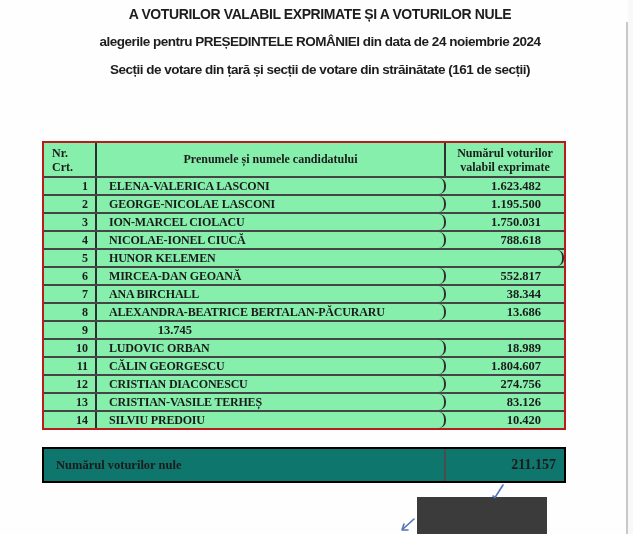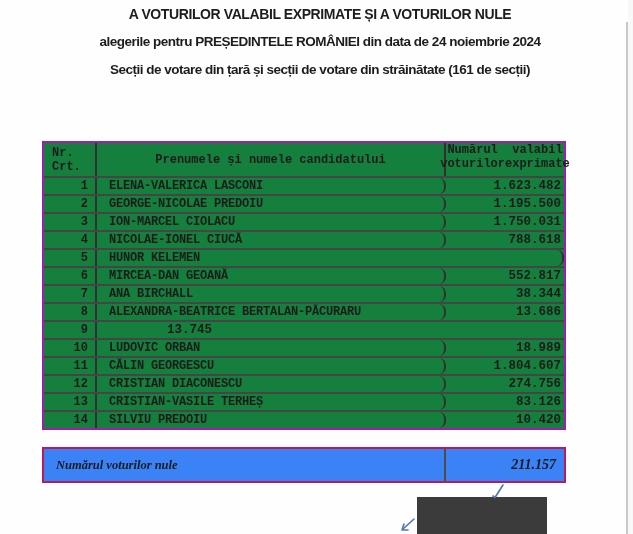--- a/index.html
+++ b/index.html
@@ -17,43 +17,42 @@
     font-weight:bold;font-size:14px;letter-spacing:-0.4px;color:#1d1d1d;
     white-space:nowrap;
   }
   .h1{top:6px;}
   .h2{top:34px;font-size:13.5px;letter-spacing:-0.5px;}
   .h3{top:62px;font-size:13.5px;letter-spacing:-0.5px;}
 
   
   .tbl{
     position:absolute;left:42px;top:141px;width:520px;
-    border:2px solid #a21caf;background:#15803d;
-    font-weight:bold;font-size:12px;font-family:Liberation Mono, monospace;
+    border:2px solid #b91c1c;background:#86efac;
+    font-weight:bold;font-size:12px;
   }
   .trow{display:flex;align-items:stretch;border-top:2px solid #454545;}
   .trow.first{border-top:none;}
   .c1{width:53px;flex:0 0 53px;border-right:2px solid #303030;box-sizing:border-box;}
   .c2{flex:1 1 auto;border-right:2px solid #303030;box-sizing:border-box;min-width:0;}
   .c3{width:118px;flex:0 0 118px;box-sizing:border-box;}
   .hdr{height:33px;}
   .hdr .c1{display:flex;flex-direction:column;justify-content:center;padding-left:8px;line-height:14px;}
   .hdr .c2{display:flex;align-items:center;justify-content:center;text-align:center;}
-  .hdr .c3{display:flex;justify-content:center;text-align:center;line-height:14px;}
+  .hdr .c3{display:flex;flex-direction:column;justify-content:center;text-align:center;line-height:14px;}
   .drow{height:16px;}
   .drow .c1{text-align:right;padding-right:7px;line-height:16px;}
   .drow .c2{padding-left:12px;line-height:16px;white-space:nowrap;overflow:hidden;letter-spacing:-0.2px;border-radius:7px;}
-  .drow .c3{text-align:right;padding-right:3px;line-height:16px;font-size:12.5px;}
+  .drow .c3{text-align:right;padding-right:23px;line-height:16px;font-size:12.5px;}
 
   
   .nulebox{
     position:absolute;left:42px;top:447px;width:520px;height:32px;
-    border:2px solid #be185d;background:#3b82f6;display:flex;
+    border:2px solid #000000;background:#0f766e;display:flex;
     font-weight:bold;
-    font-style:italic;
   }
   .nule-label{flex:1 1 auto;border-right:2px solid #4c4c4c;display:flex;align-items:center;padding-left:12px;font-size:12.5px;box-sizing:border-box;}
   .nule-value{width:118px;flex:0 0 118px;display:flex;align-items:center;justify-content:flex-end;padding-right:8px;font-size:14px;box-sizing:border-box;}
 
   
   .redaction{position:absolute;left:417px;top:497px;width:130px;height:45px;background:#3b3b3b;}
   .pen{position:absolute;}
   .pen svg{display:block;}
   .pen path,.pen polyline{stroke:#4f74b8;stroke-width:1.6;fill:none;stroke-linecap:round;stroke-linejoin:round;}
   .page-edge{position:absolute;left:626px;top:22px;width:2px;height:512px;background:#c9c9c9;}
@@ -83,21 +82,21 @@
     </div>
   </div>
 
   <div class="trow drow">
     <div class="c1">1</div>
     <div class="c2">ELENA-VALERICA LASCONI</div>
     <div class="c3">1.623.482</div>
   </div>
   <div class="trow drow">
     <div class="c1">2</div>
-    <div class="c2">GEORGE-NICOLAE PREDOIU</div>
+    <div class="c2">GEORGE-NICOLAE LASCONI</div>
     <div class="c3">1.195.500</div>
   </div>
   <div class="trow drow">
     <div class="c1">3</div>
     <div class="c2">ION-MARCEL CIOLACU</div>
     <div class="c3">1.750.031</div>
   </div>
   <div class="trow drow">
     <div class="c1">4</div>
     <div class="c2">NICOLAE-IONEL CIUCĂ</div>

